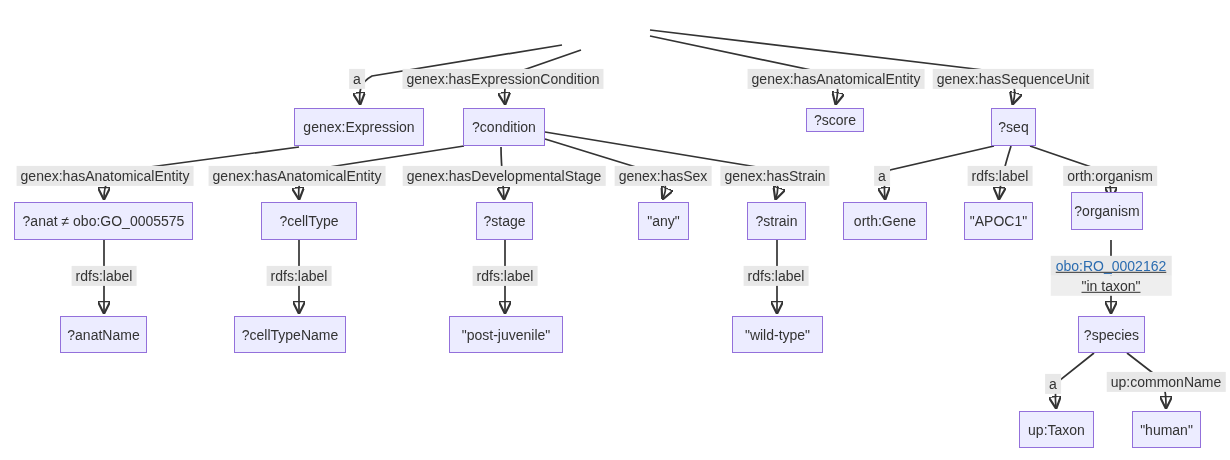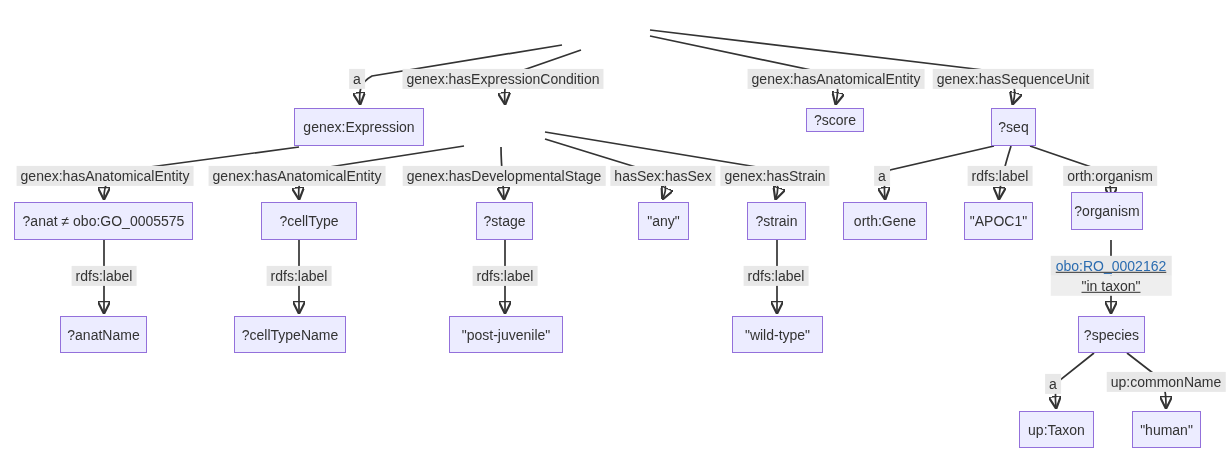--- a/index.html
+++ b/index.html
@@ -83,20 +83,21 @@
     <path marker-end="url(#arrow)" d="M 104 240 L 104 312"></path>
     <path marker-end="url(#arrow)" d="M 299 240 L 299 312"></path>
     <path marker-end="url(#arrow)" d="M 505 240 L 505 312"></path>
     <path marker-end="url(#arrow)" d="M 777 240 L 777 312"></path>
     <path marker-end="url(#arrow)" d="M 1111 240 L 1111 312"></path>
     <path marker-end="url(#arrow)" d="M 1094 353 L 1060 380 C 1055 386, 1055 398, 1056 407"></path>
     <path marker-end="url(#arrow)" d="M 1127 353 L 1158 377 C 1166 384, 1166 398, 1166 407"></path>
   </svg>
 
   <div class="node" style="left:294px;top:108px;width:130px;height:38px">genex:Expression</div>
+  <div class="node" style="left:463px;top:108px;width:82px;height:38px">?condition</div>
   <div class="node" style="left:806px;top:108px;width:58px;height:24px">?score</div>
   <div class="node" style="left:991px;top:108px;width:45px;height:38px">?seq</div>
   <div class="node" style="left:14px;top:202px;width:179px;height:38px">?anat ≠ obo:GO_0005575</div>
   <div class="node" style="left:261px;top:202px;width:96px;height:38px">?cellType</div>
   <div class="node" style="left:476px;top:202px;width:57px;height:38px">?stage</div>
   <div class="node" style="left:638px;top:202px;width:51px;height:38px">"any"</div>
   <div class="node" style="left:747px;top:202px;width:59px;height:38px">?strain</div>
   <div class="node" style="left:843px;top:202px;width:84px;height:38px">orth:Gene</div>
   <div class="node" style="left:964px;top:202px;width:69px;height:38px">"APOC1"</div>
   <div class="node" style="left:1071px;top:192px;width:72px;height:38px">?organism</div>
@@ -108,21 +109,21 @@
   <div class="node" style="left:1019px;top:411px;width:75px;height:37px">up:Taxon</div>
   <div class="node" style="left:1132px;top:411px;width:69px;height:37px">"human"</div>
 
   <div class="elabel" style="left:357px;top:79px">a</div>
   <div class="elabel" style="left:503px;top:79px">genex:hasExpressionCondition</div>
   <div class="elabel" style="left:836px;top:79px">genex:hasAnatomicalEntity</div>
   <div class="elabel" style="left:1013px;top:79px">genex:hasSequenceUnit</div>
   <div class="elabel" style="left:105px;top:176px">genex:hasAnatomicalEntity</div>
   <div class="elabel" style="left:297px;top:176px">genex:hasAnatomicalEntity</div>
   <div class="elabel" style="left:504px;top:176px">genex:hasDevelopmentalStage</div>
-  <div class="elabel" style="left:663px;top:176px">hasSex:hasSex</div>
+  <div class="elabel" style="left:663px;top:176px">genex:hasSex</div>
   <div class="elabel" style="left:775px;top:176px">genex:hasStrain</div>
   <div class="elabel" style="left:882px;top:176px">a</div>
   <div class="elabel" style="left:1000px;top:176px">rdfs:label</div>
   <div class="elabel" style="left:1110px;top:176px">orth:organism</div>
   <div class="elabel" style="left:104px;top:276px">rdfs:label</div>
   <div class="elabel" style="left:299px;top:276px">rdfs:label</div>
   <div class="elabel" style="left:505px;top:276px">rdfs:label</div>
   <div class="elabel" style="left:776px;top:276px">rdfs:label</div>
   <div class="elabel two-line" style="left:1111px;top:276px">
     <span class="link-line">obo:RO_0002162</span>

